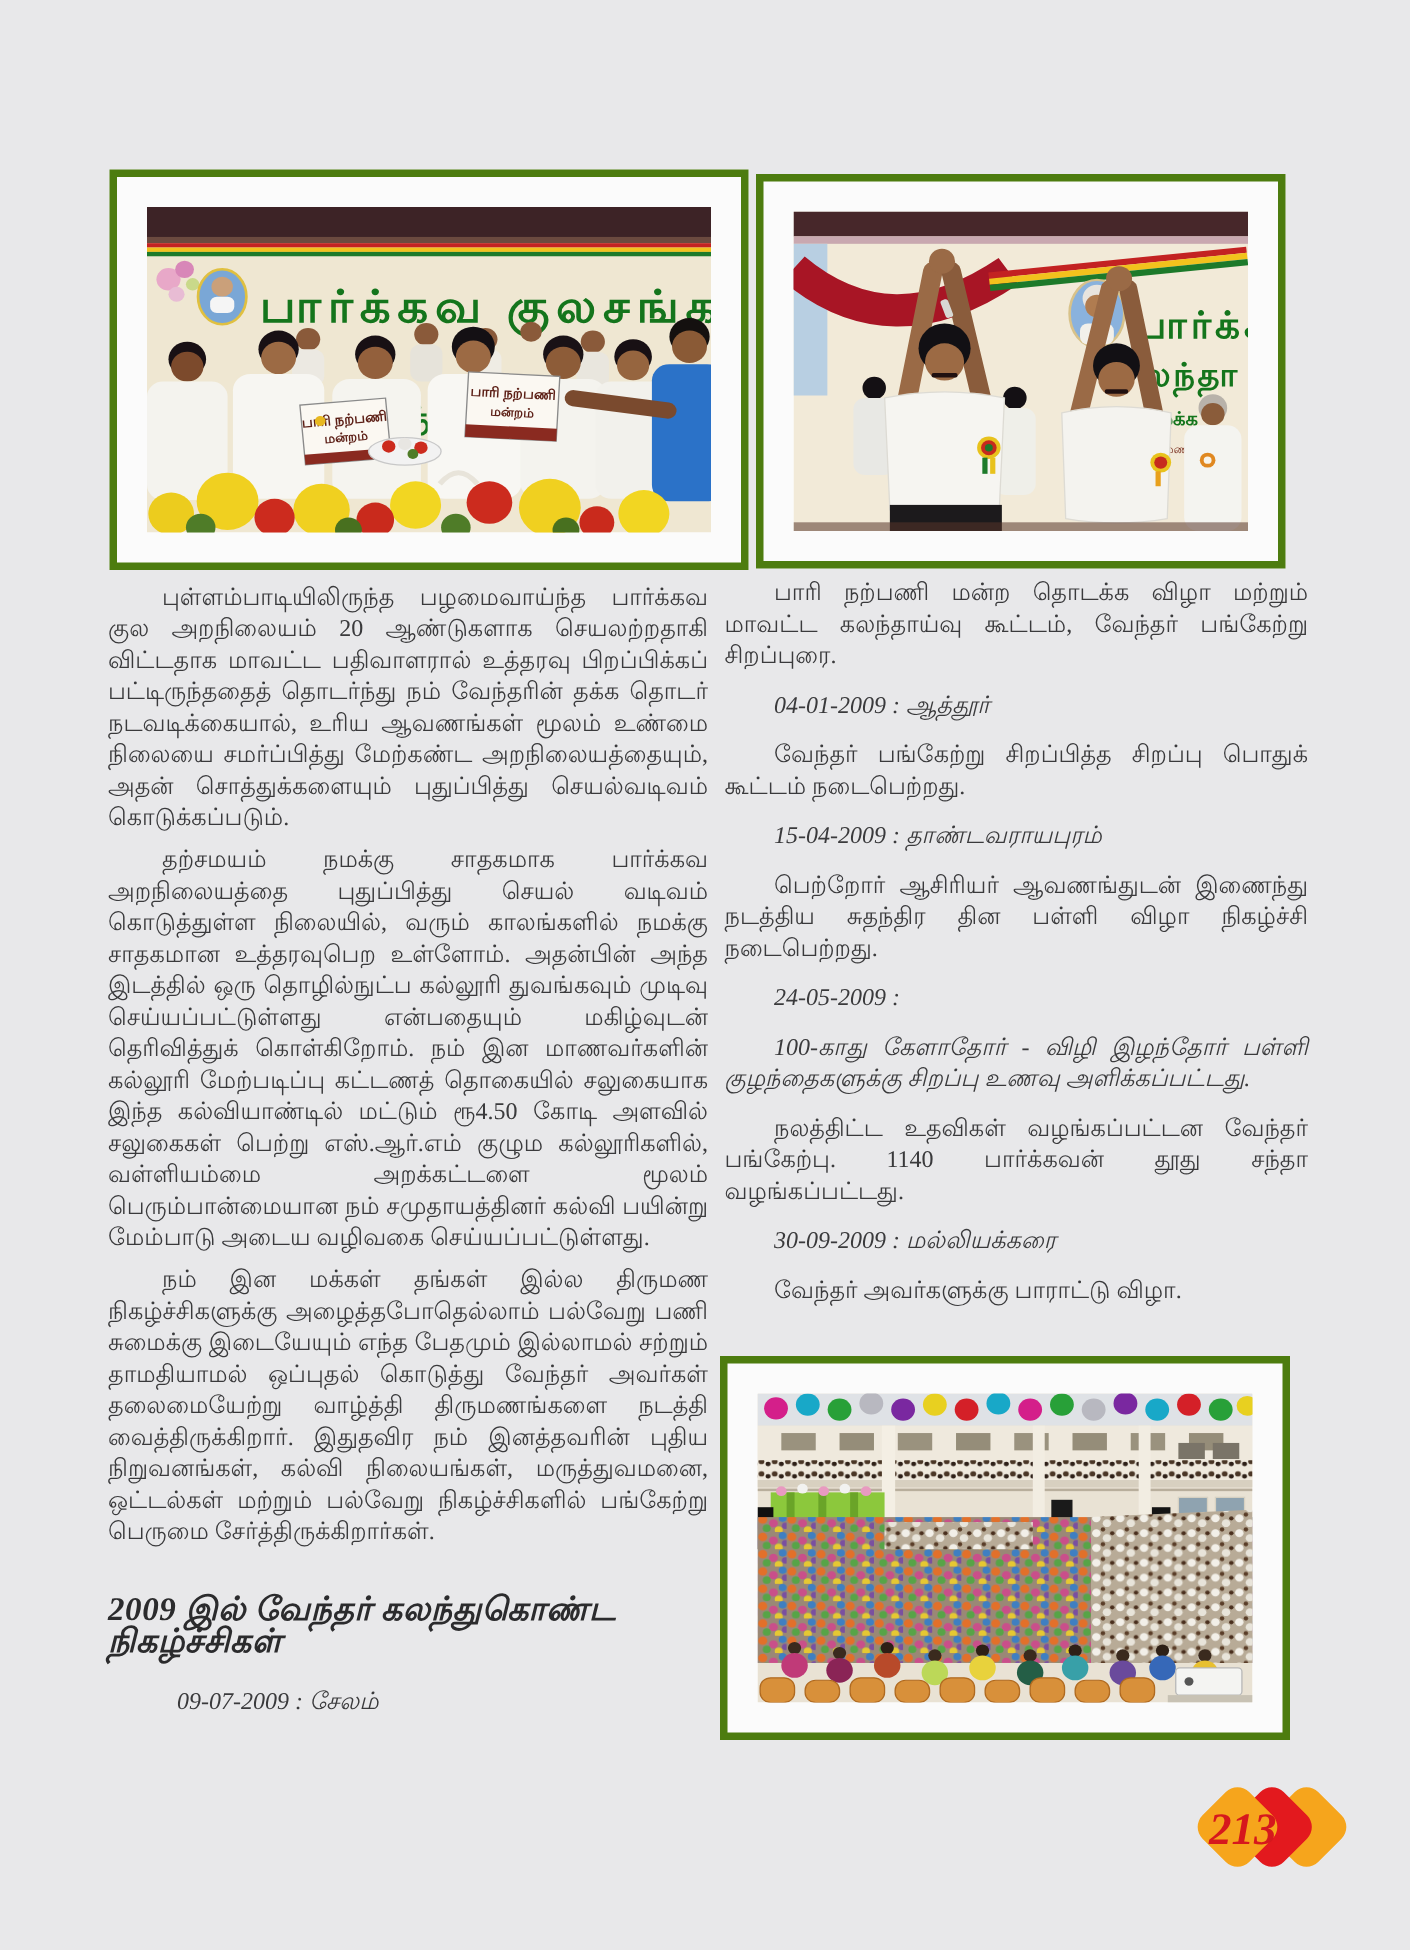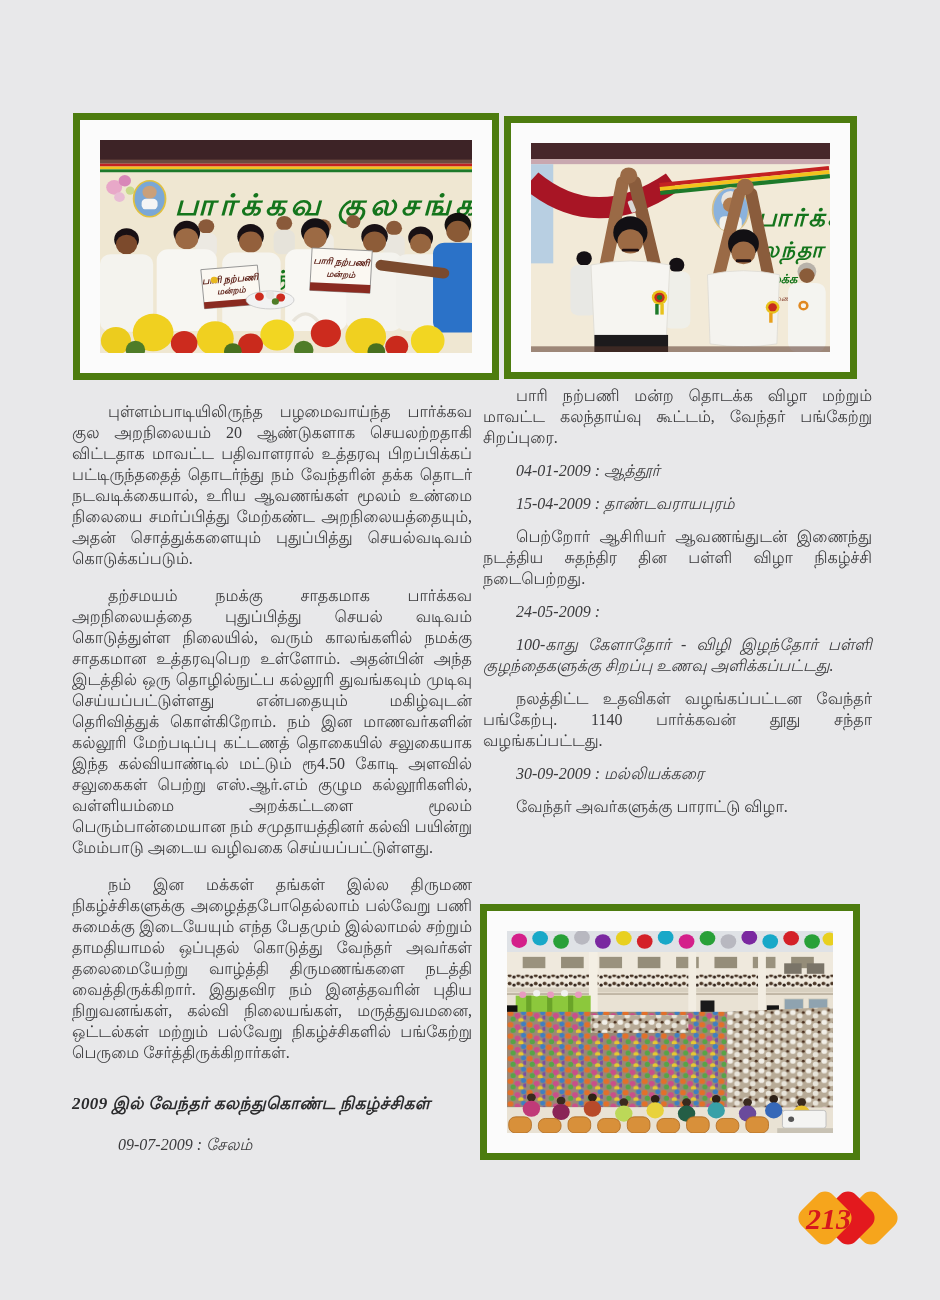--- a/index.html
+++ b/index.html
@@ -1,32 +1,32 @@
 <!DOCTYPE html>
 <html><head>
 <meta charset="utf-8">
 <style>
   html,body{margin:0;padding:0;background:#cfcfd3;}
   .page{position:relative;width:940px;height:1300px;background:#e8e8ea;overflow:hidden;
         font-family:"Liberation Serif","DejaVu Serif",serif;color:#3a3a3c;}
-  figure.photo{position:absolute;margin:0;background:#fbfbfb;border:7px solid #4d7c0f;
-        padding:20px;box-sizing:border-box;font-style:italic;}
+  figure.photo{position:absolute;margin:0;background:#fbfbfb;border:5px solid #4d7c0f;
+        padding:20px;box-sizing:border-box;}
   figure.photo svg{display:block;width:100%;height:100%;}
   #ph-left{left:73px;top:113px;width:426px;height:267px;}
   #ph-right{left:504px;top:116px;width:353px;height:263px;}
   #ph-bottom{left:480px;top:904px;width:380px;height:256px;}
   .col{position:absolute;text-align:justify;font-size:16px;line-height:21px;}
   #col-left{left:72px;top:385px;width:400px;}
   #col-right{left:483px;top:385px;width:389px;}
-  .para{margin:16px 0 7px 0;text-indent:36px;}
+  .para{margin:3px 0 7px 0;text-indent:36px;}
   #col-right .para{text-indent:33px;margin:0 0 12px 0;}
   .date{margin:12px 0;padding-left:46px;font-style:italic;}
   #col-right .date{padding-left:33px;}
   .italic{font-style:italic;}
-  .heading{margin:30px 0 20px 0;font-size:17px;font-weight:bold;font-style:italic;
+  .heading{margin:30px 0 20px 0;font-size:22px;font-weight:bold;font-style:italic;
         color:#2b2b2d;letter-spacing:.4px;text-align:left;}
   .badge{position:absolute;left:781px;top:1176px;width:122px;height:84px;}
   .badge svg{display:block;width:100%;height:100%;}
   text{font-family:"Liberation Serif","DejaVu Serif",serif;}
 </style>
 </head>
 <body>
 
 <div class="page">
 
@@ -225,20 +225,21 @@
     <p class="para">புள்ளம்பாடியிலிருந்த பழமைவாய்ந்த பார்க்கவ குல அறநிலையம் 20 ஆண்டுகளாக செயலற்றதாகி விட்டதாக மாவட்ட பதிவாளரால் உத்தரவு பிறப்பிக்கப் பட்டிருந்ததைத் தொடர்ந்து நம் வேந்தரின் தக்க தொடர் நடவடிக்கையால், உரிய ஆவணங்கள் மூலம் உண்மை நிலையை சமர்ப்பித்து மேற்கண்ட அறநிலையத்தையும், அதன் சொத்துக்களையும் புதுப்பித்து செயல்வடிவம் கொடுக்கப்படும்.</p>
     <p class="para">தற்சமயம் நமக்கு சாதகமாக பார்க்கவ அறநிலையத்தை புதுப்பித்து செயல் வடிவம் கொடுத்துள்ள நிலையில், வரும் காலங்களில் நமக்கு சாதகமான உத்தரவுபெற உள்ளோம். அதன்பின் அந்த இடத்தில் ஒரு தொழில்நுட்ப கல்லூரி துவங்கவும் முடிவு செய்யப்பட்டுள்ளது என்பதையும் மகிழ்வுடன் தெரிவித்துக் கொள்கிறோம். நம் இன மாணவர்களின் கல்லூரி மேற்படிப்பு கட்டணத் தொகையில் சலுகையாக இந்த கல்வியாண்டில் மட்டும் ரூ4.50 கோடி அளவில் சலுகைகள் பெற்று எஸ்.ஆர்.எம் குழும கல்லூரிகளில், வள்ளியம்மை அறக்கட்டளை மூலம் பெரும்பான்மையான நம் சமுதாயத்தினர் கல்வி பயின்று மேம்பாடு அடைய வழிவகை செய்யப்பட்டுள்ளது.</p>
     <p class="para">நம் இன மக்கள் தங்கள் இல்ல திருமண நிகழ்ச்சிகளுக்கு அழைத்தபோதெல்லாம் பல்வேறு பணி சுமைக்கு இடையேயும் எந்த பேதமும் இல்லாமல் சற்றும் தாமதியாமல் ஒப்புதல் கொடுத்து வேந்தர் அவர்கள் தலைமையேற்று வாழ்த்தி திருமணங்களை நடத்தி வைத்திருக்கிறார். இதுதவிர நம் இனத்தவரின் புதிய நிறுவனங்கள், கல்வி நிலையங்கள், மருத்துவமனை, ஒட்டல்கள் மற்றும் பல்வேறு நிகழ்ச்சிகளில் பங்கேற்று பெருமை சேர்த்திருக்கிறார்கள்.</p>
     <h2 class="heading">2009 இல் வேந்தர் கலந்துகொண்ட நிகழ்ச்சிகள்</h2>
     <p class="date">09-07-2009 : சேலம்</p>
   </div>
 
   <div class="col" id="col-right">
     <p class="para">பாரி நற்பணி மன்ற தொடக்க விழா மற்றும் மாவட்ட கலந்தாய்வு கூட்டம், வேந்தர் பங்கேற்று சிறப்புரை.</p>
     <p class="date">04-01-2009 : ஆத்தூர்</p>
+    <p class="para">வேந்தர் பங்கேற்று சிறப்பித்த சிறப்பு பொதுக் கூட்டம் நடைபெற்றது.</p>
     <p class="date">15-04-2009 : தாண்டவராயபுரம்</p>
     <p class="para">பெற்றோர் ஆசிரியர் ஆவணங்துடன் இணைந்து நடத்திய சுதந்திர தின பள்ளி விழா நிகழ்ச்சி நடைபெற்றது.</p>
     <p class="date">24-05-2009 :</p>
     <p class="para italic">100-காது கேளாதோர் - விழி இழந்தோர் பள்ளி குழந்தைகளுக்கு சிறப்பு உணவு அளிக்கப்பட்டது.</p>
     <p class="para">நலத்திட்ட உதவிகள் வழங்கப்பட்டன வேந்தர் பங்கேற்பு. 1140 பார்க்கவன் தூது சந்தா வழங்கப்பட்டது.</p>
     <p class="date">30-09-2009 : மல்லியக்கரை</p>
     <p class="para">வேந்தர் அவர்களுக்கு பாராட்டு விழா.</p>
   </div>
 
   <figure class="photo" id="ph-bottom">

